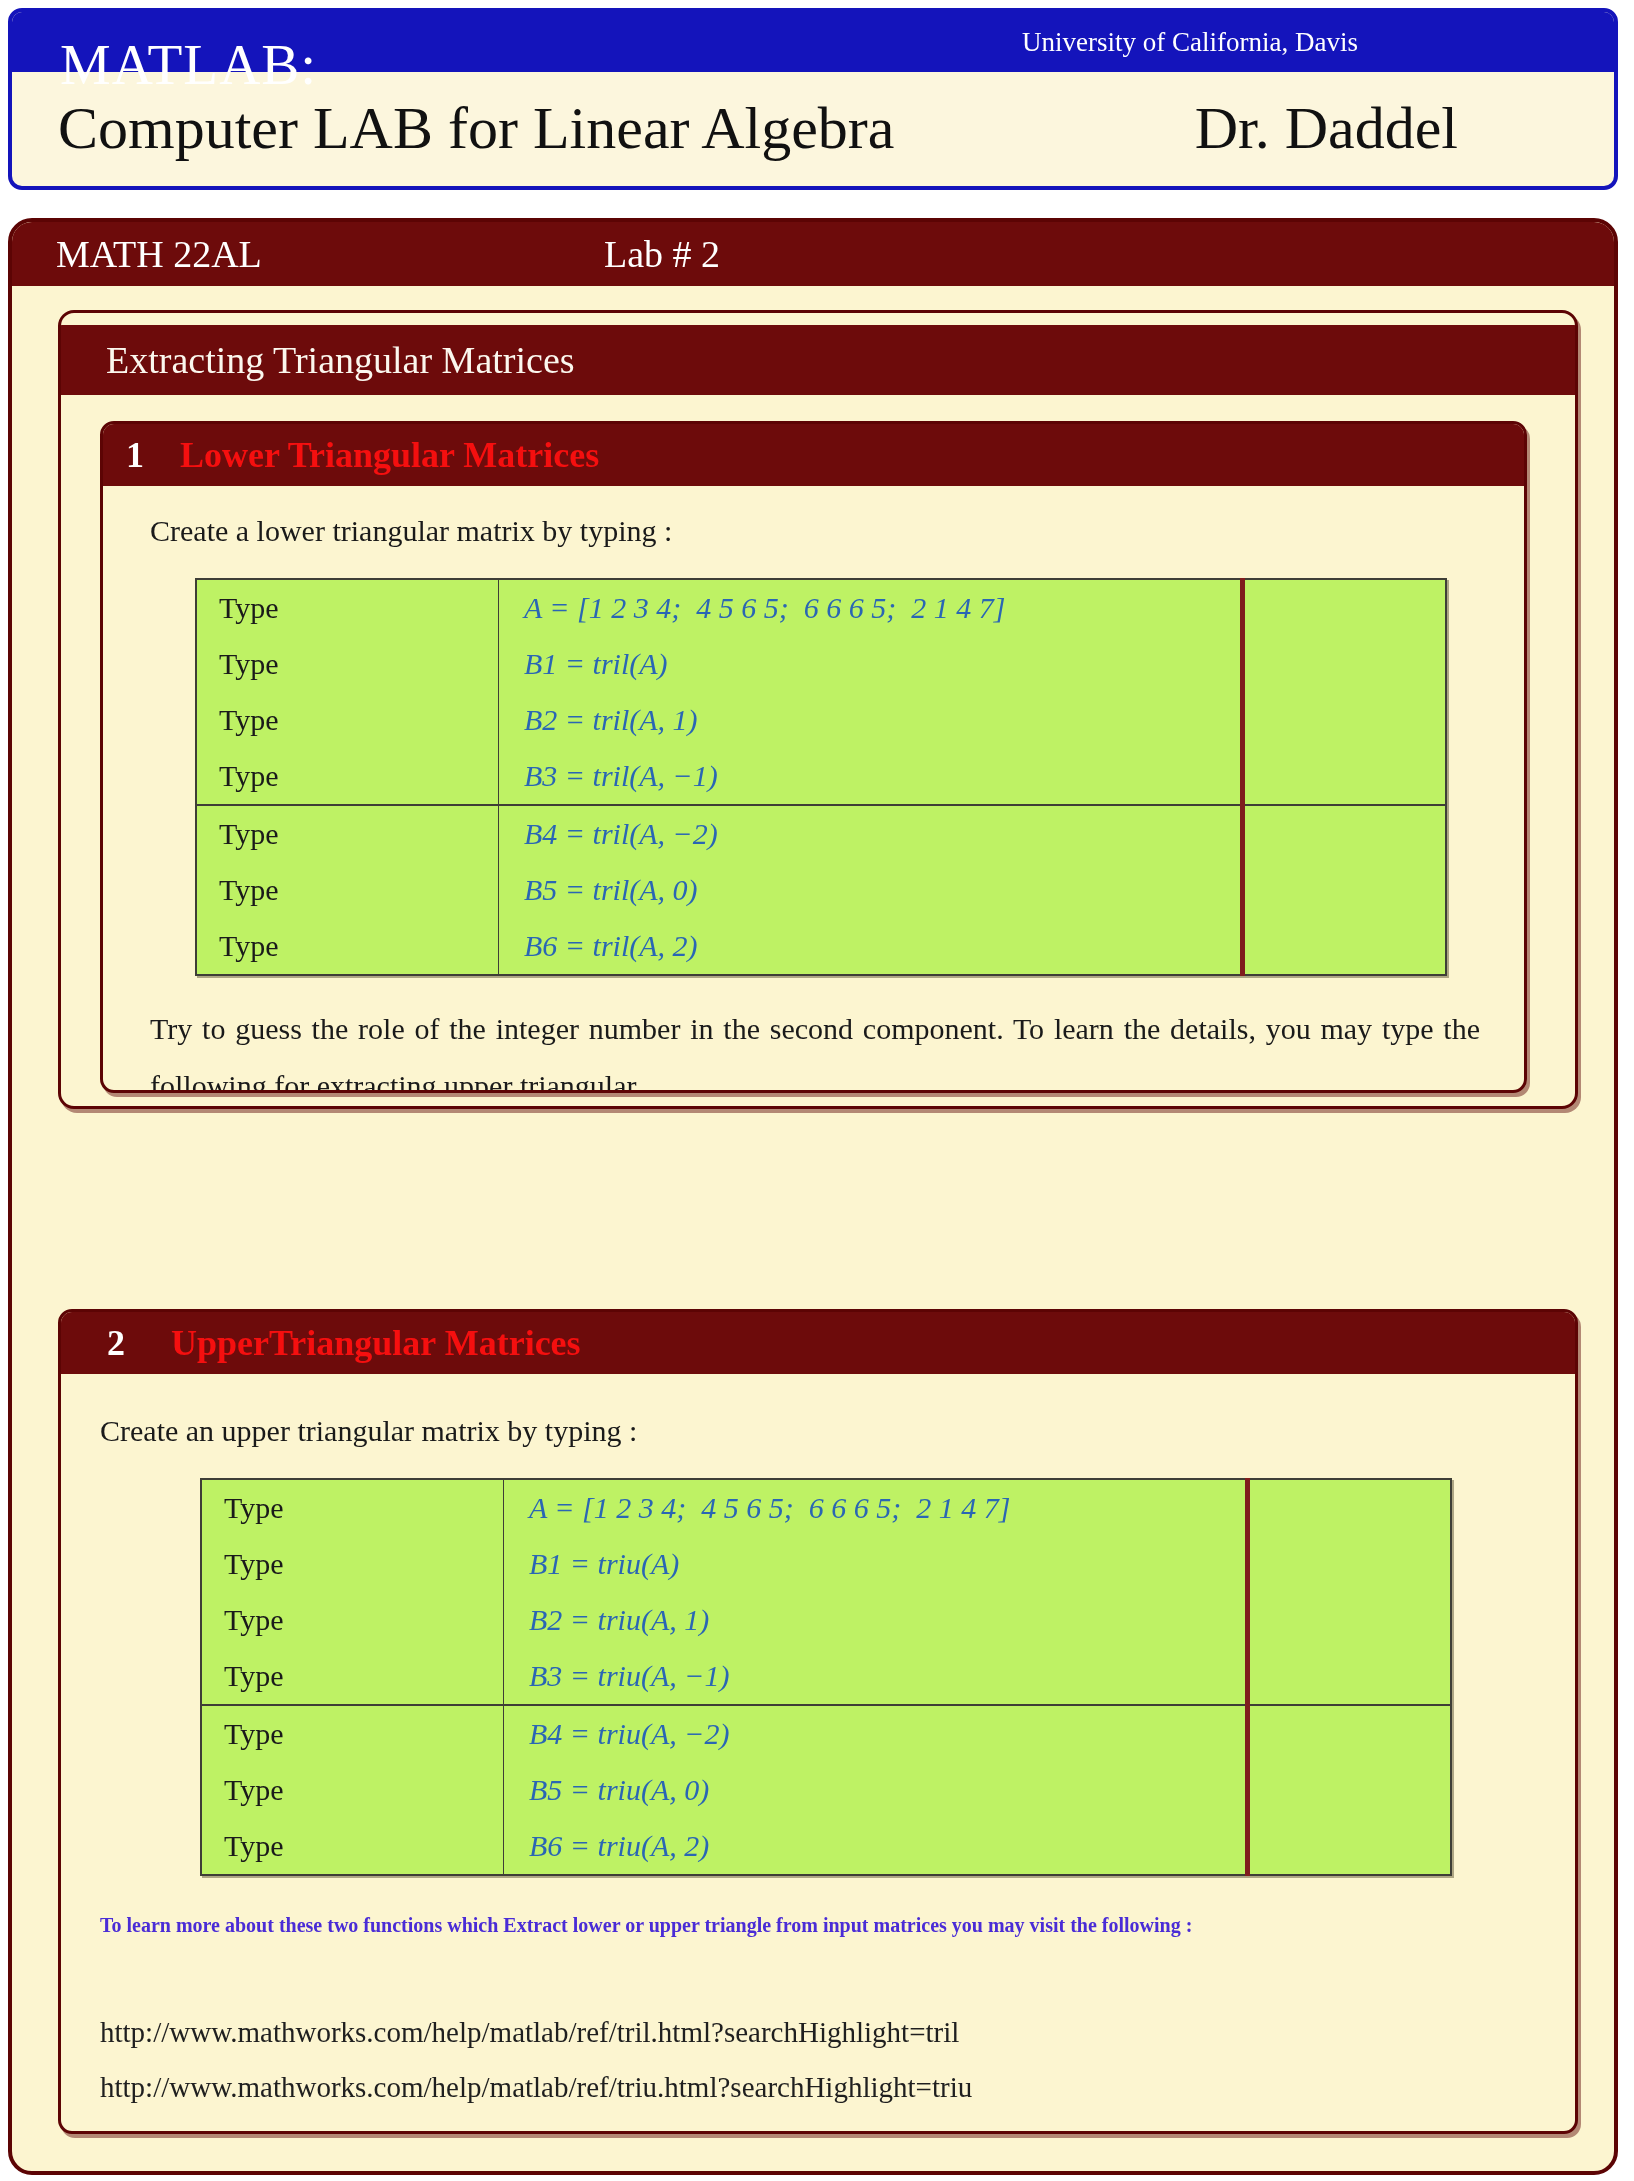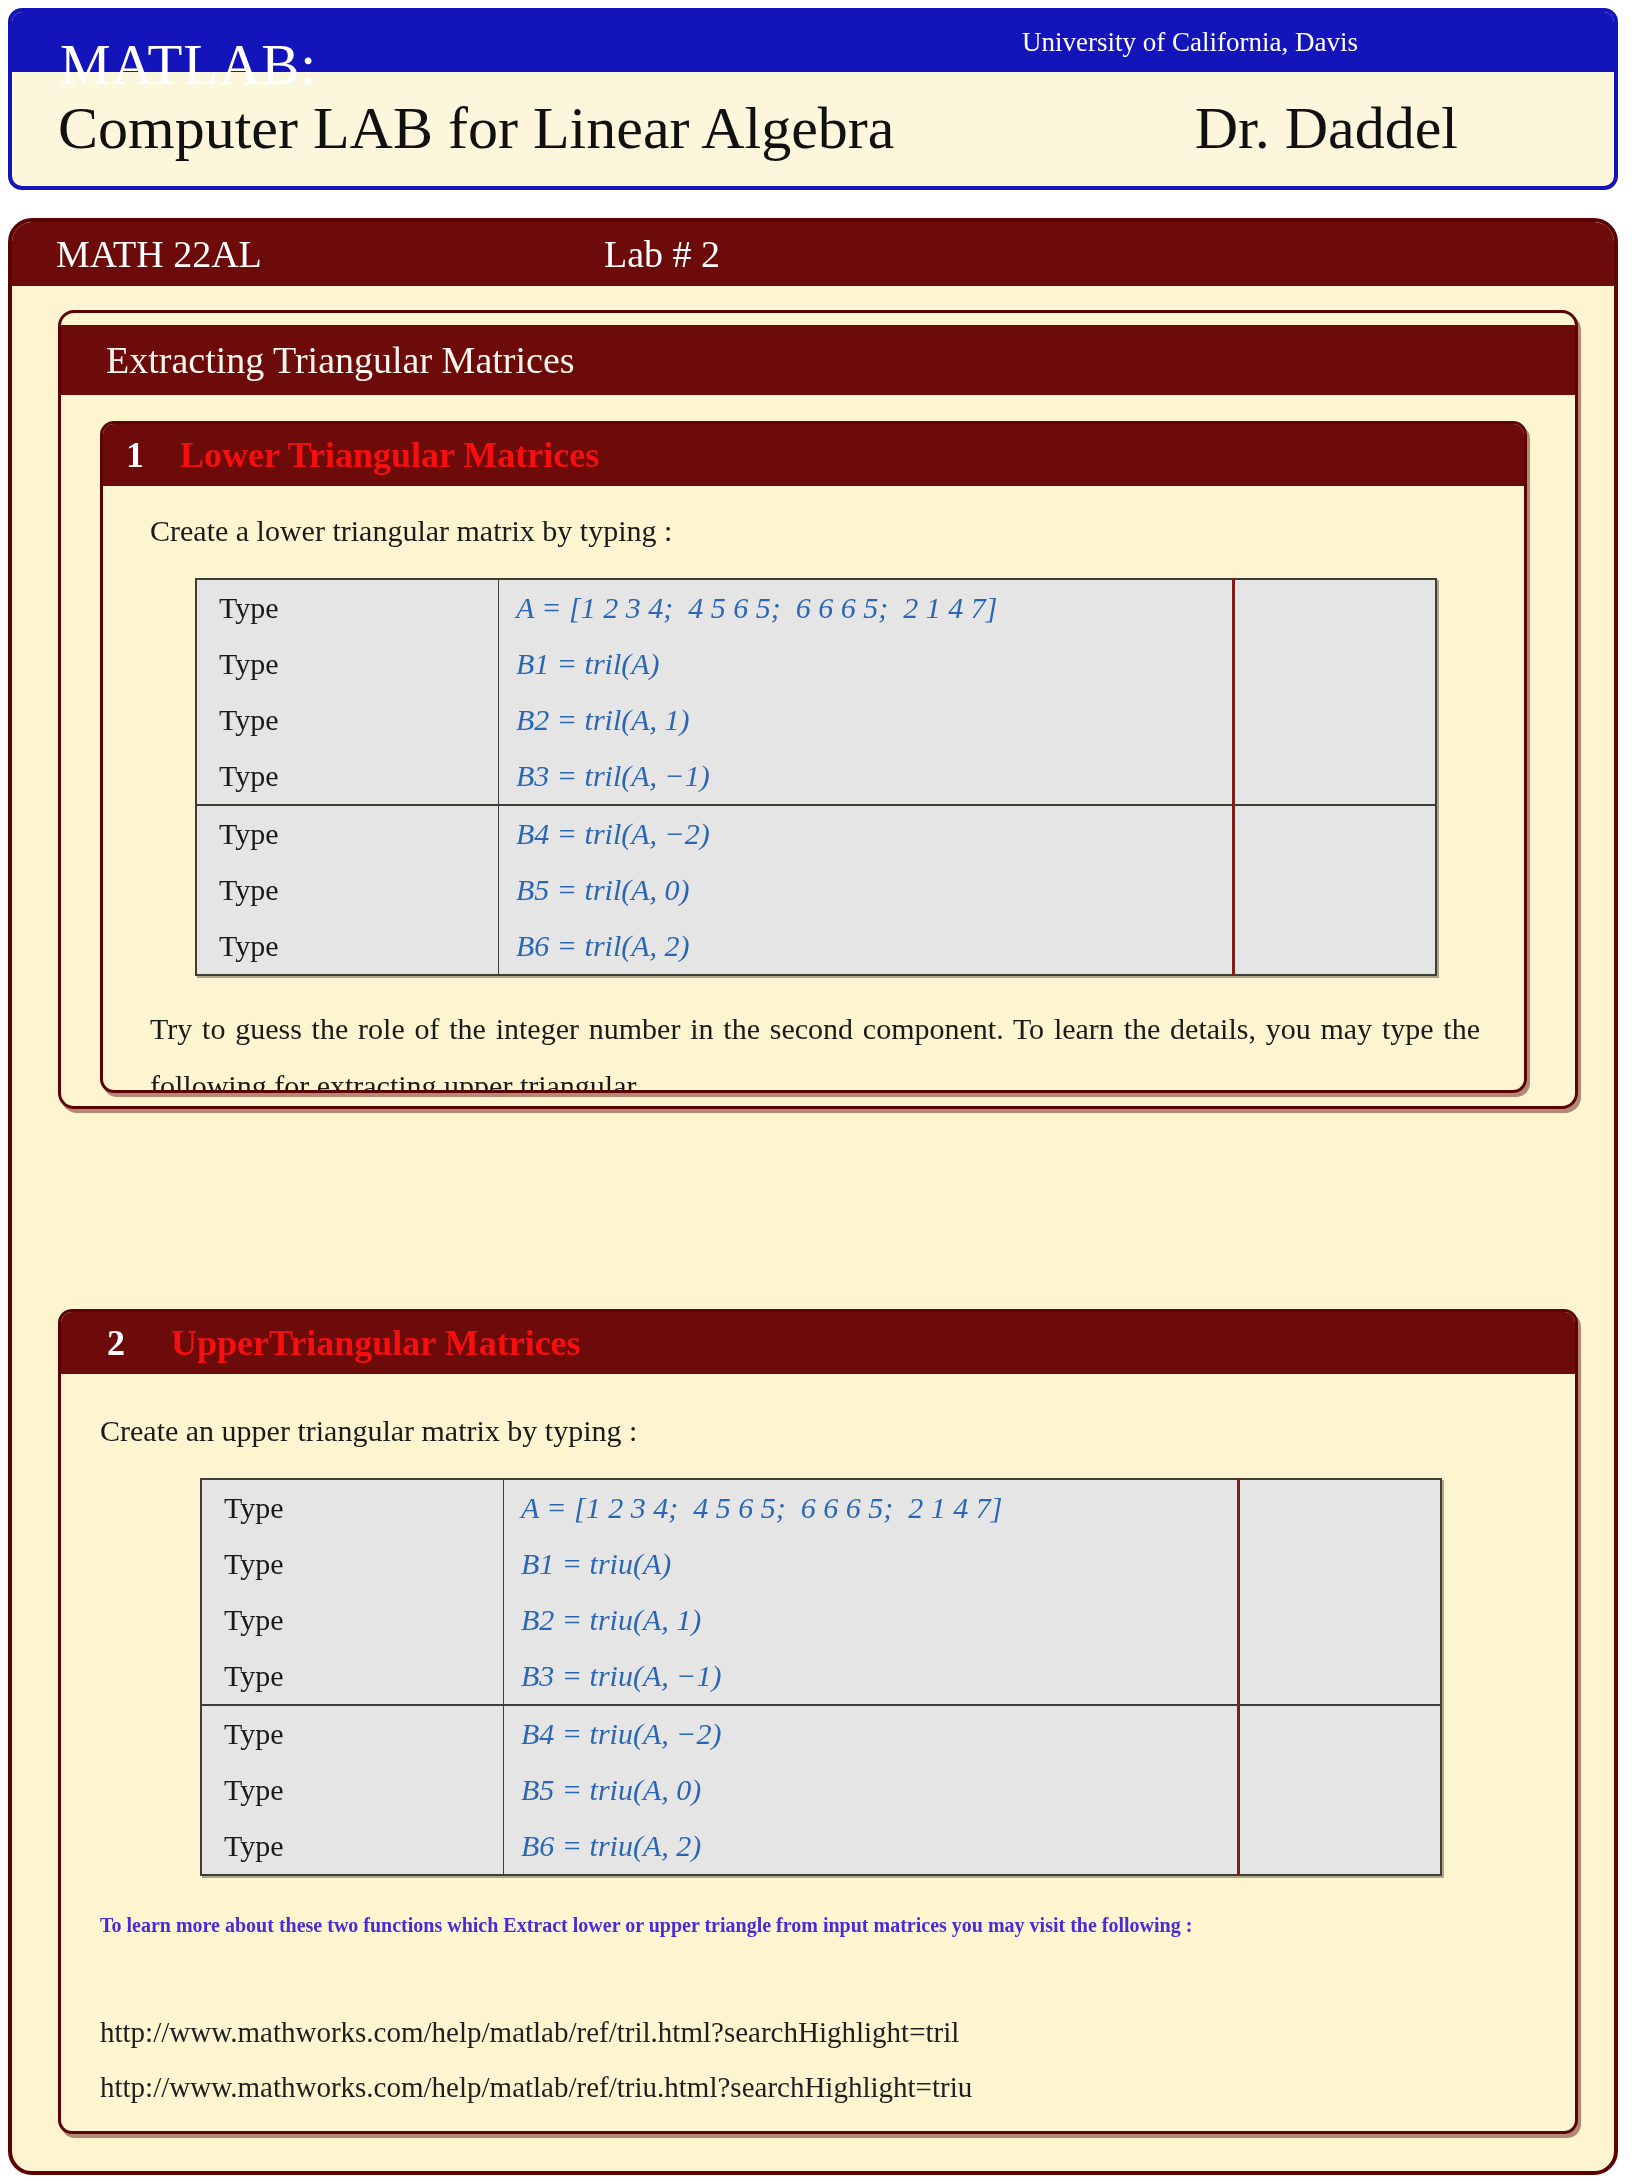--- a/index.html
+++ b/index.html
@@ -56,28 +56,28 @@
   .s2 .sec-bar{padding-left:46px;}
   .sec-num{color:#ffffff;font-weight:bold;}
   .s1 .sec-title{margin-left:36px;}
   .s2 .sec-title{margin-left:46px;}
   .sec-title{color:#f50f0f;font-weight:bold;}
   .intro{font-size:30px;}
   .s1 .intro{margin:28px 0 0 47px;}
   .s2 .intro{margin:40px 0 0 39px;}
   
   table.cmds{
-    border-collapse:collapse;background:#e5e5e5;
+    border-collapse:collapse;background:#bef264;
     border:2px solid #3e3e36;box-shadow:2px 2px 0 rgba(110,100,70,0.55);
   }
   .s1 table.cmds{margin:30px 0 0 92px;}
   .s2 table.cmds{margin:30px 0 0 139px;}
   table.cmds td{height:54px;vertical-align:middle;font-size:30px;}
   td.c1{width:278px;padding-left:22px;border-right:1px solid #3e3e36;}
-  td.c2{width:715px;padding-left:17px;border-right:3px solid #7f1d1d;white-space:pre-wrap;}
+  td.c2{width:715px;padding-left:25px;border-right:5px solid #7f1d1d;white-space:pre-wrap;}
   td.c3{width:198px;}
   td.c2{color:#2a66b4;font-style:italic;}
   tr.group-start td{border-top:2px solid #3e3e36;}
   
   .note{
     font-size:30px;line-height:57px;text-align:justify;
     margin:24px 44px 0 47px;
   }
   .note-violet{
     color:#4a2cd6;font-weight:bold;font-size:20px;line-height:66px;

